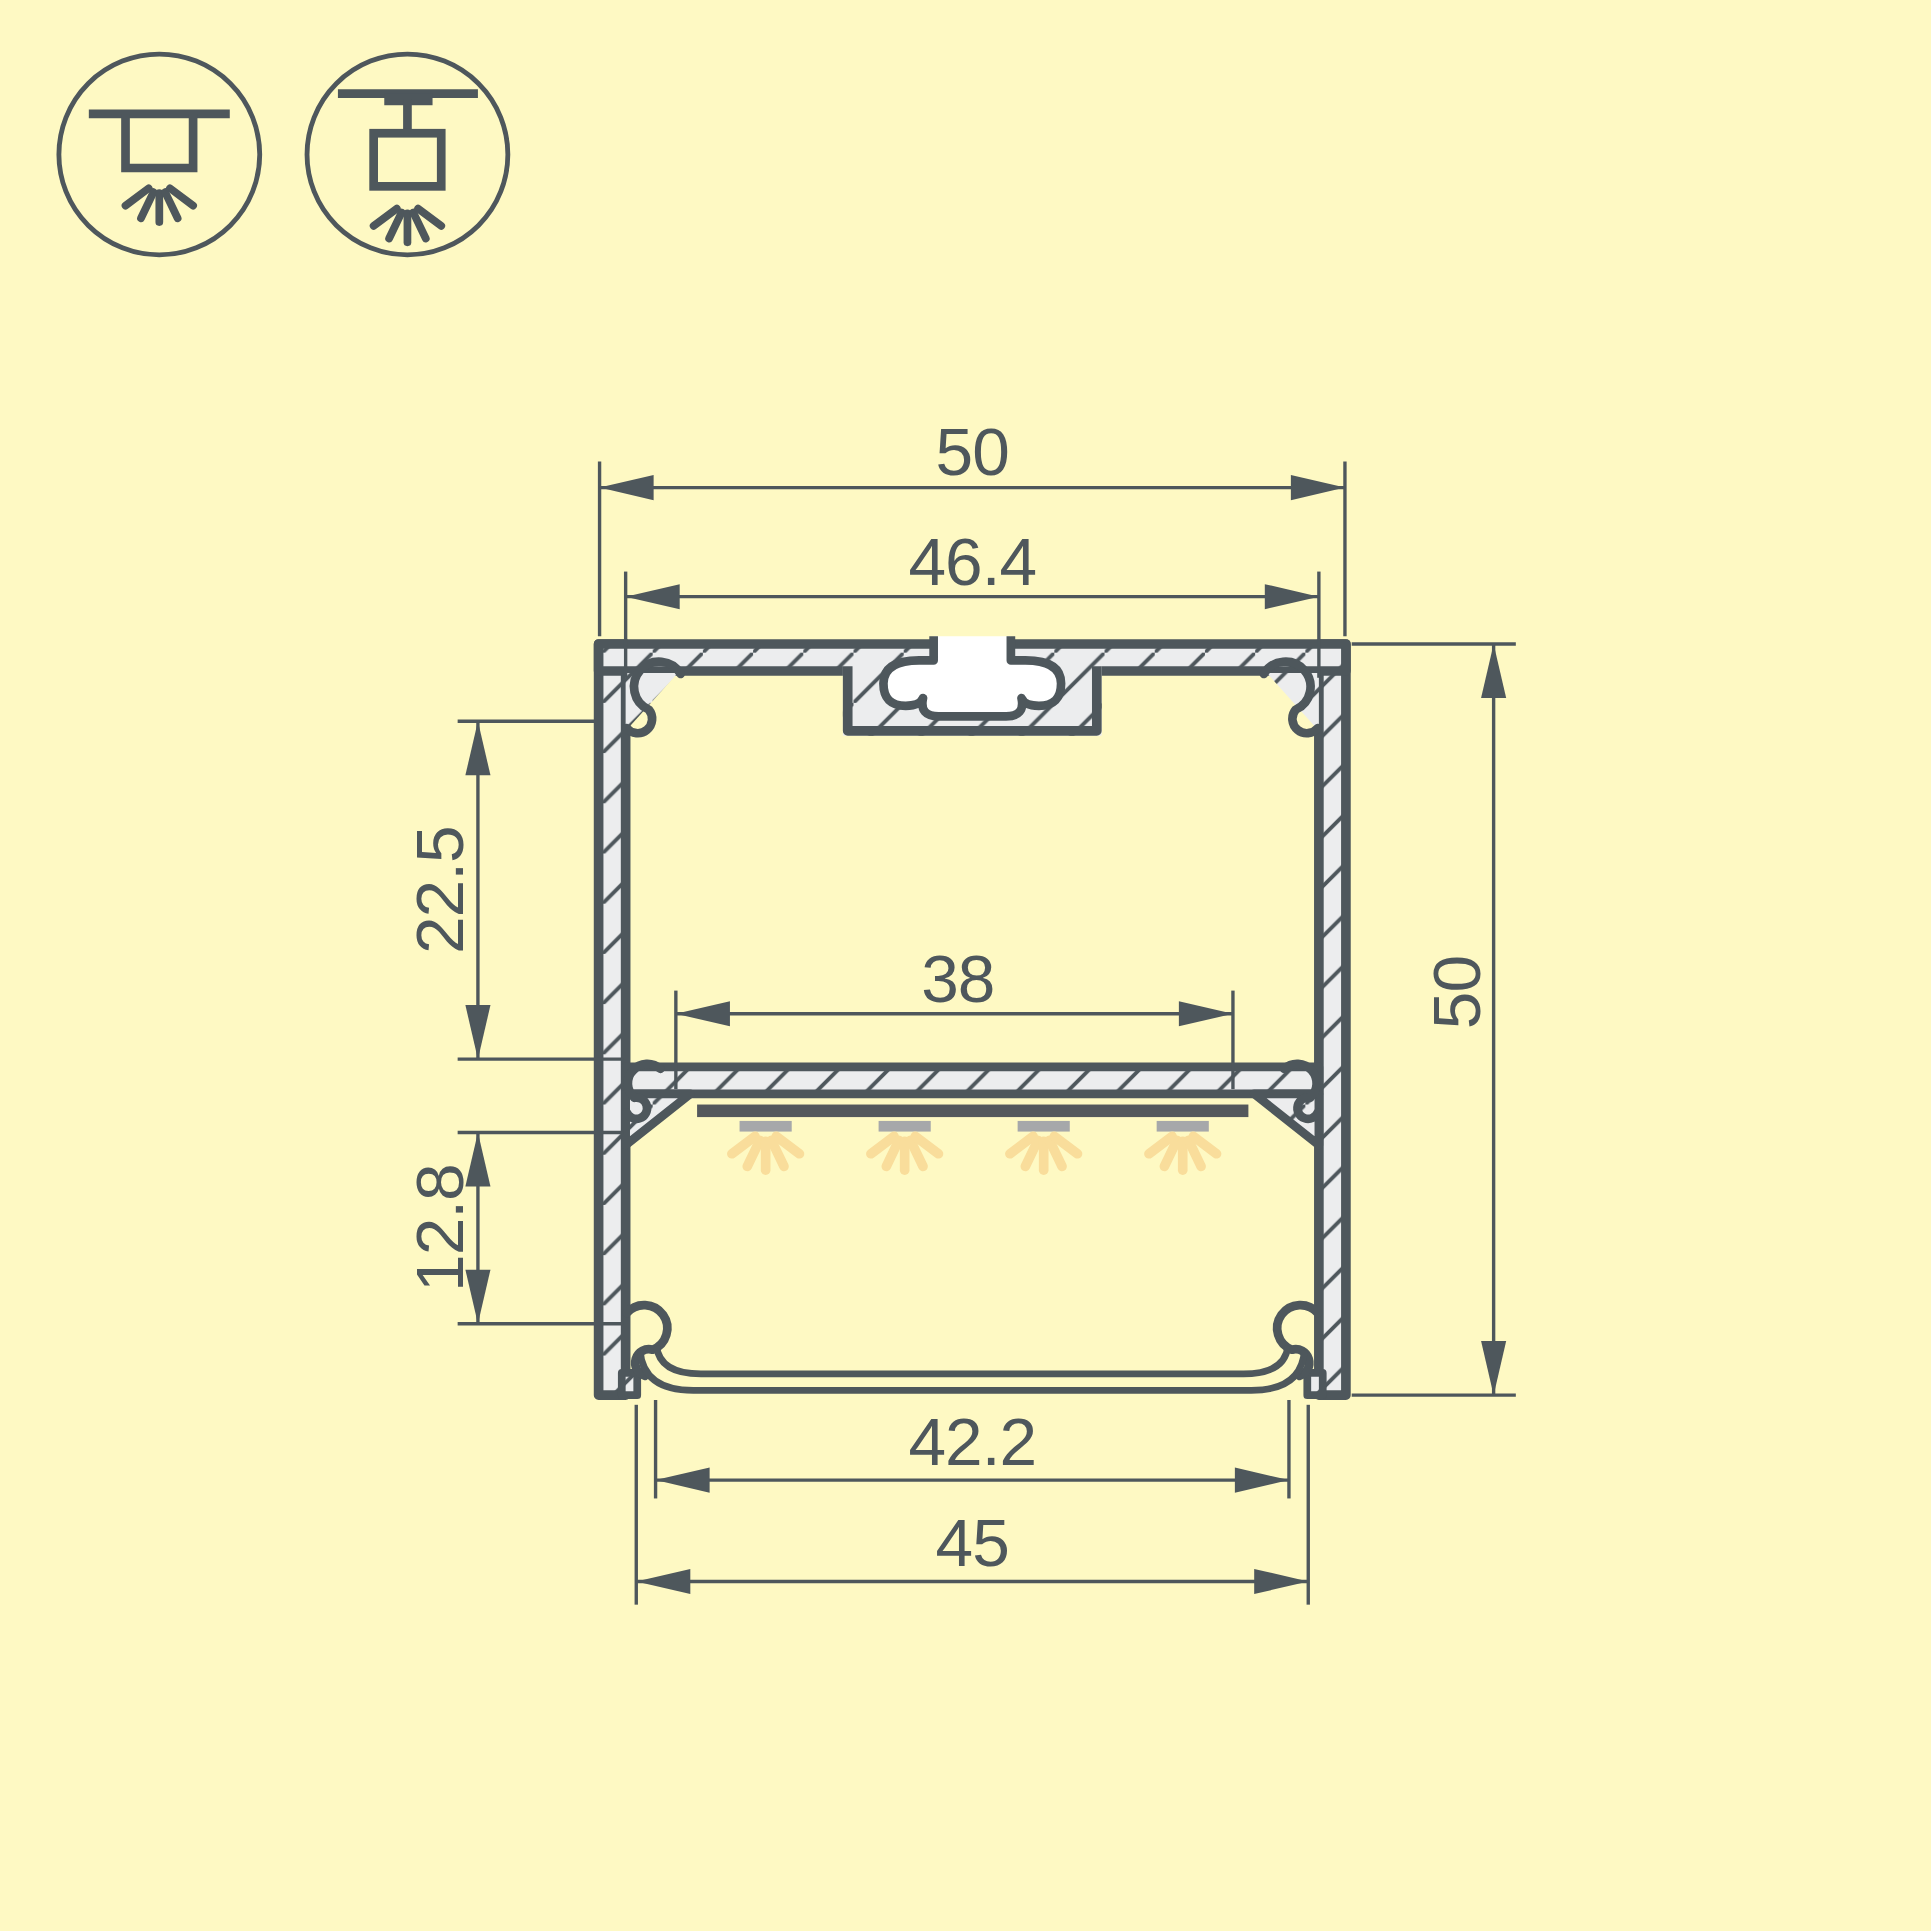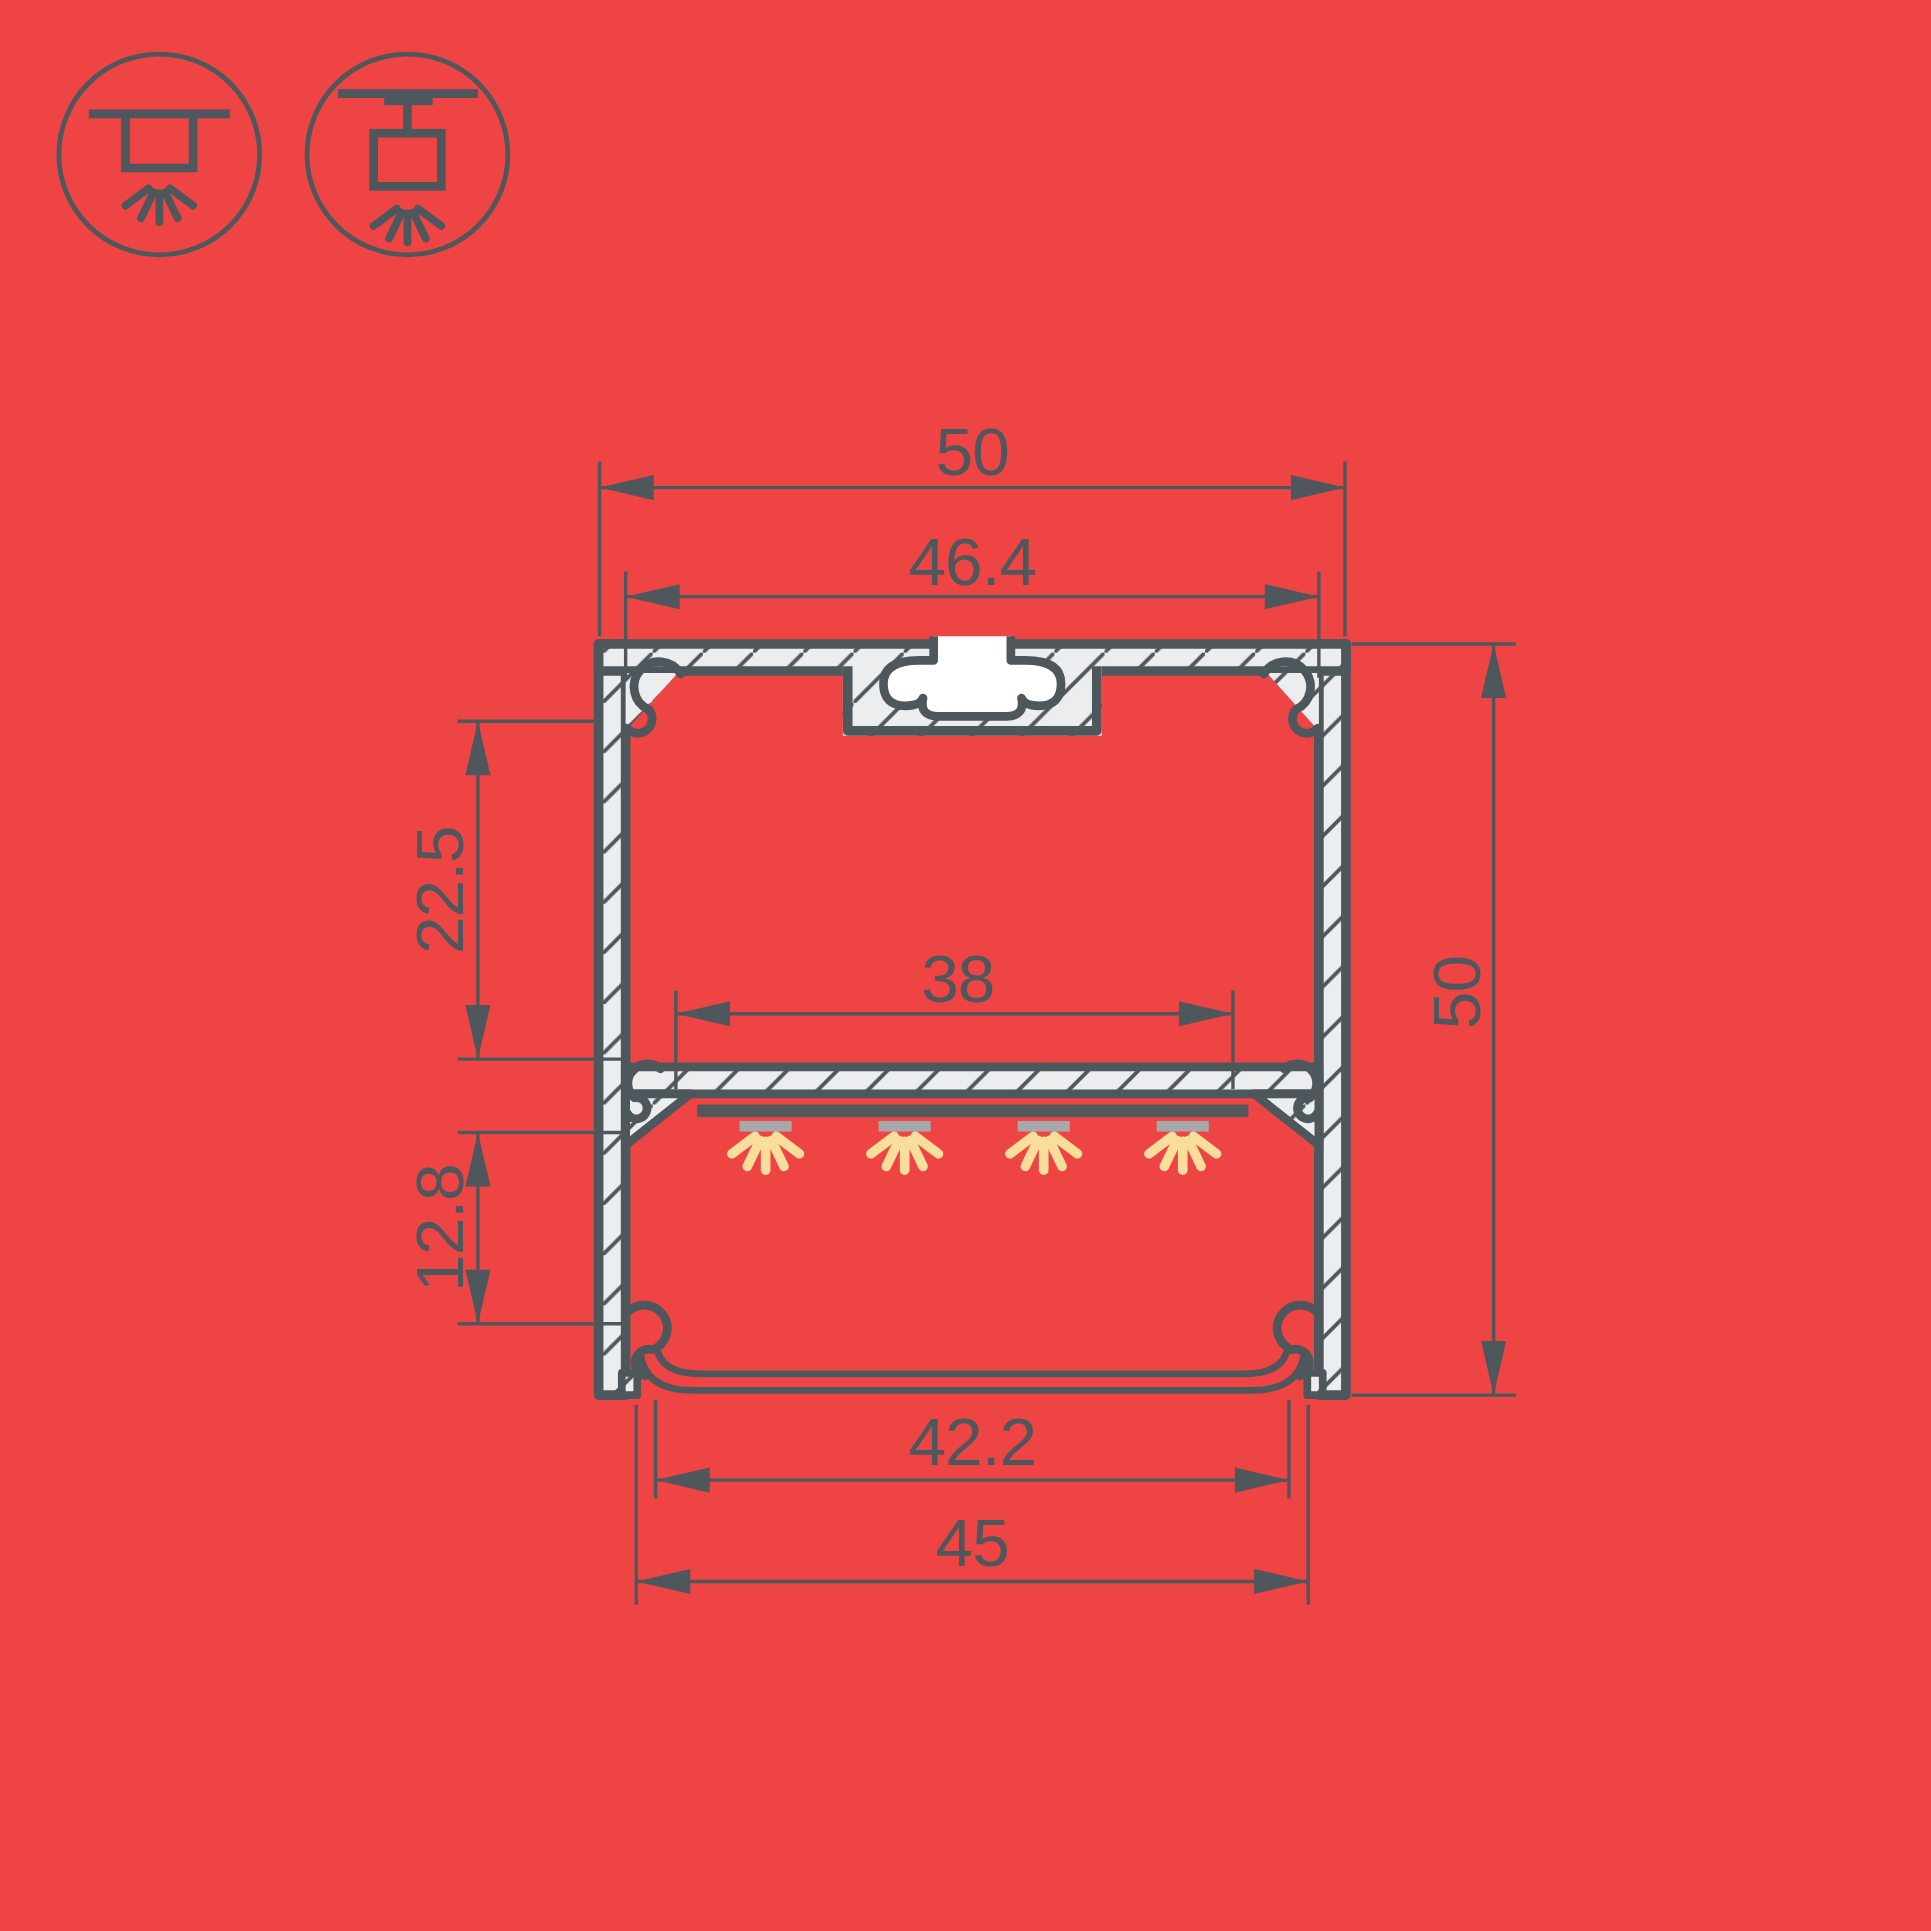--- a/index.html
+++ b/index.html
@@ -1,16 +1,16 @@
 <!DOCTYPE html>
 <html><head>
 <meta charset="utf-8">
 <style>
   html,body{margin:0;padding:0;background:#ffffff;}
-  .canvas{position:relative;width:1931px;height:1931px;background:#ef4444;overflow:hidden;
+  .canvas{position:relative;width:1931px;height:1931px;background:#fef9c3;overflow:hidden;
           font-family:"Liberation Sans", sans-serif;}
   svg{position:absolute;left:0;top:0;}
   text.dim{font-family:"Liberation Sans", sans-serif;font-size:70px;fill:#4E575C;letter-spacing:-1px;}
 </style>
 </head>
 <body>
 
 <div class="canvas">
 <svg width="1931" height="1931" viewBox="0 0 2000 2000">
   <defs>

